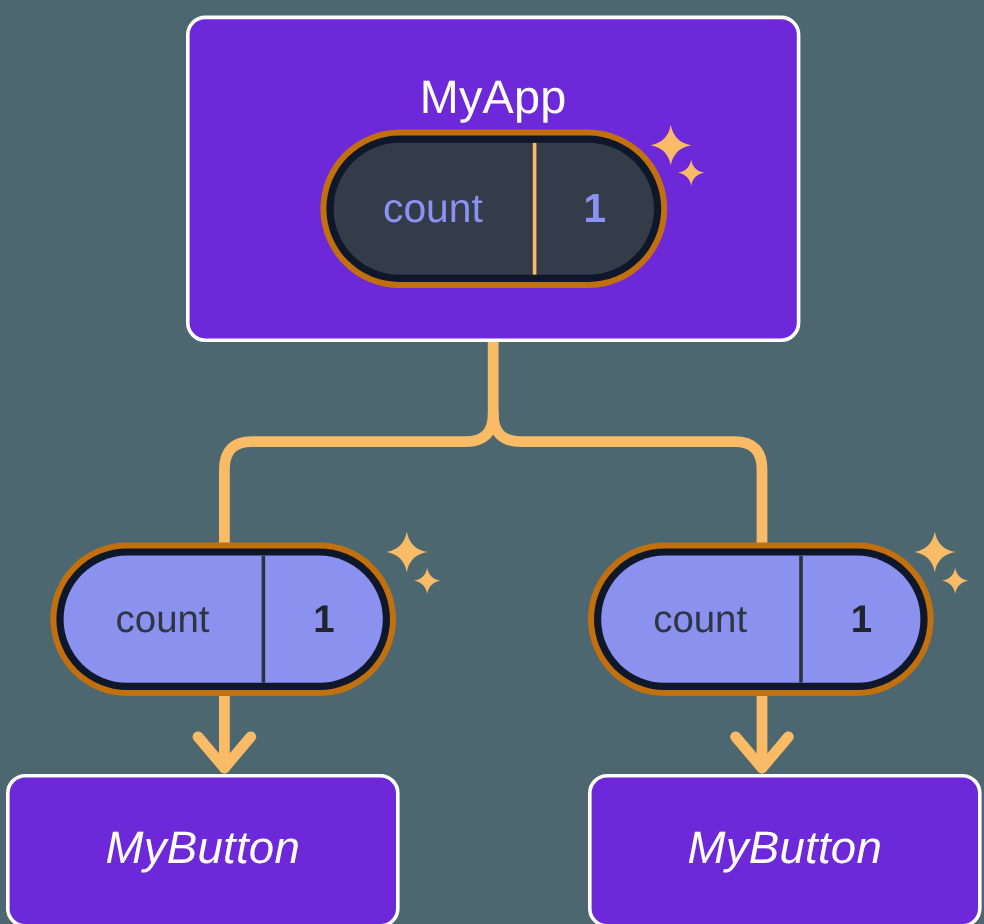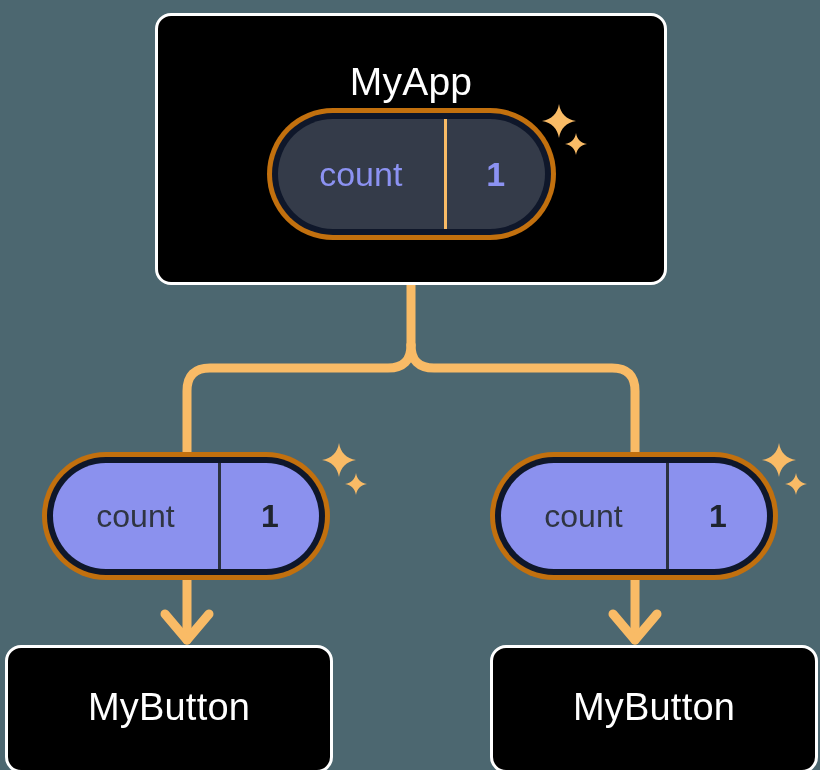--- a/index.html
+++ b/index.html
@@ -19,41 +19,41 @@
   
   #wires {
     position: absolute;
     left: 0; top: 0;
     width: 820px; height: 770px;
   }
 
   
   .comp-box {
     position: absolute;
-    background: #000000;
+    background: #6d28d9;
     border: 3px solid #ffffff;
     border-radius: 16px;
     box-sizing: border-box;
   }
   .comp-title {
     position: absolute;
     left: 0; right: 0;
     text-align: center;
     color: #ffffff;
     font-size: 38px;
     font-weight: 400;
     letter-spacing: 0.2px;
   }
 
   #box-myapp   { left: 155px; top: 13px;  width: 512px; height: 272px; }
   #title-myapp { top: 44px; font-size: 39px; }
 
   #box-btn-left  { left: 5px;   top: 645px; width: 328px; height: 128px; }
   #box-btn-right { left: 490px; top: 645px; width: 328px; height: 128px; }
-  .btn-title { top: 38px; font-size: 38px; }
+  .btn-title { top: 38px; font-size: 38px; font-style: italic; }
 
   
   .pill {
     position: absolute;
     box-sizing: border-box;
     border-radius: 999px;
     background: #c2700e;           
     padding: 5px;
     display: flex;
   }

